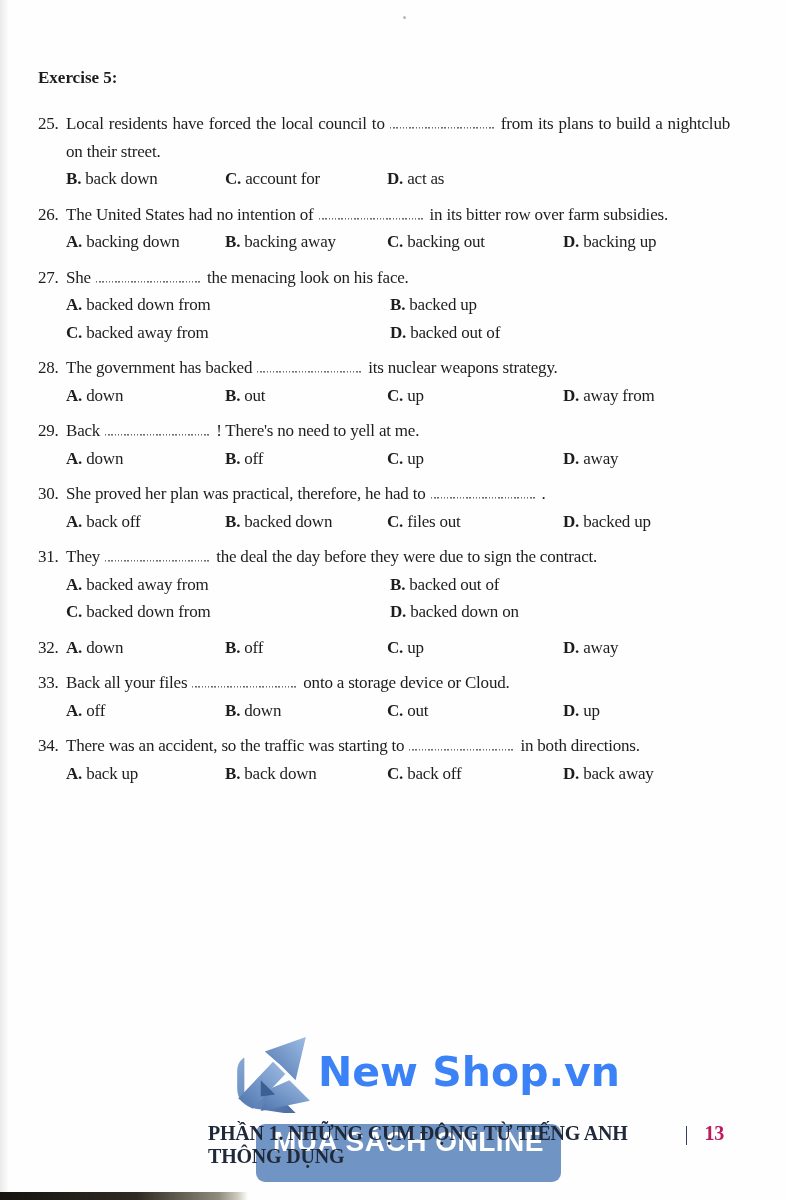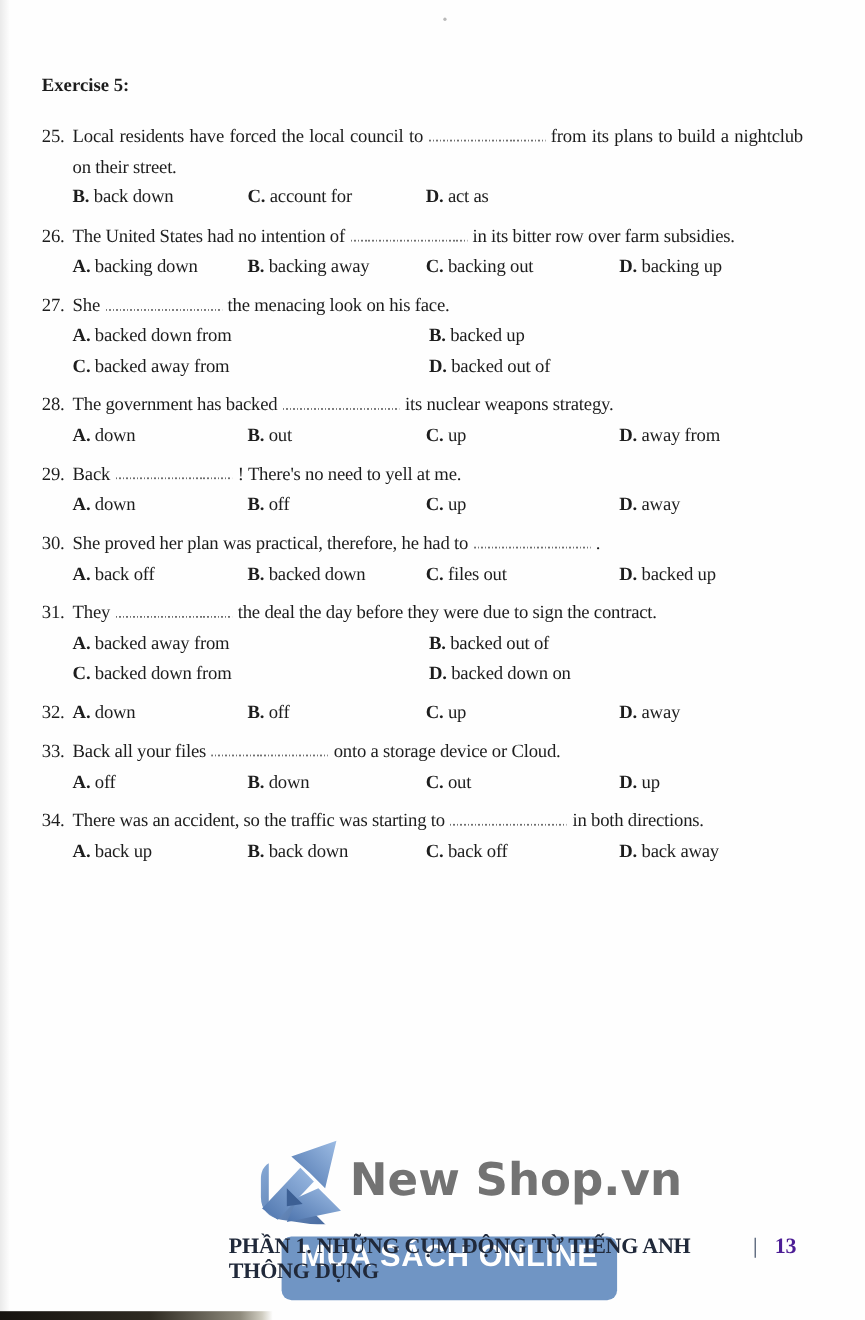--- a/index.html
+++ b/index.html
@@ -43,40 +43,40 @@
   .opt b { font-weight: bold; }
 
   
   .logo {
     position: absolute; left: 230px; top: 1034px; height: 80px;
     display: flex; align-items: center; z-index: 3;
   }
   .logo-icon { width: 82px; height: 78px; }
   .logo-text {
     font-family: "DejaVu Sans", sans-serif; font-weight: bold;
-    color: #737373; font-size: 41px; letter-spacing: 0px; margin-left: 6px;
+    color: #3b82f6; font-size: 41px; letter-spacing: 0px; margin-left: 6px;
     padding-bottom: 4px;
   }
   .buy-btn {
     position: absolute; left: 256px; top: 1124px; width: 305px; height: 58px;
     background: #7095c4; border-radius: 9px; z-index: 1;
     display: flex; align-items: flex-end; justify-content: center;
   }
   .buy-btn .btn-label {
     font-family: "Liberation Sans", sans-serif; font-weight: bold;
     color: #ffffff; font-size: 28px; letter-spacing: 0.5px; line-height: 1;
     padding-bottom: 26px;
   }
   .footer-line {
     position: absolute; left: 208px; top: 1122px; width: 516px; z-index: 2;
     display: flex; align-items: flex-start;
     font-size: 20px; font-weight: bold; color: #20293a; letter-spacing: -0.2px;
   }
   .footer-line .sep { font-weight: normal; margin: 0 16px 0 18px; color: #33425c; }
-  .footer-line .pagenum { font-size: 20px; color: #4c1d95; }
+  .footer-line .pagenum { font-size: 20px; color: #be185d; }
   .scan-strip {
     position: absolute; left: 0; bottom: 0; width: 248px; height: 8px;
     background: linear-gradient(to right, #161310 0%, #2f2b22 55%, #8e8a7c 88%, #cfccc0 96%, rgba(255,255,255,0) 100%);
   }
 </style>
 </head>
 <body>
 
 <div class="scan-edge-left"></div>
 <div class="speck"></div>

